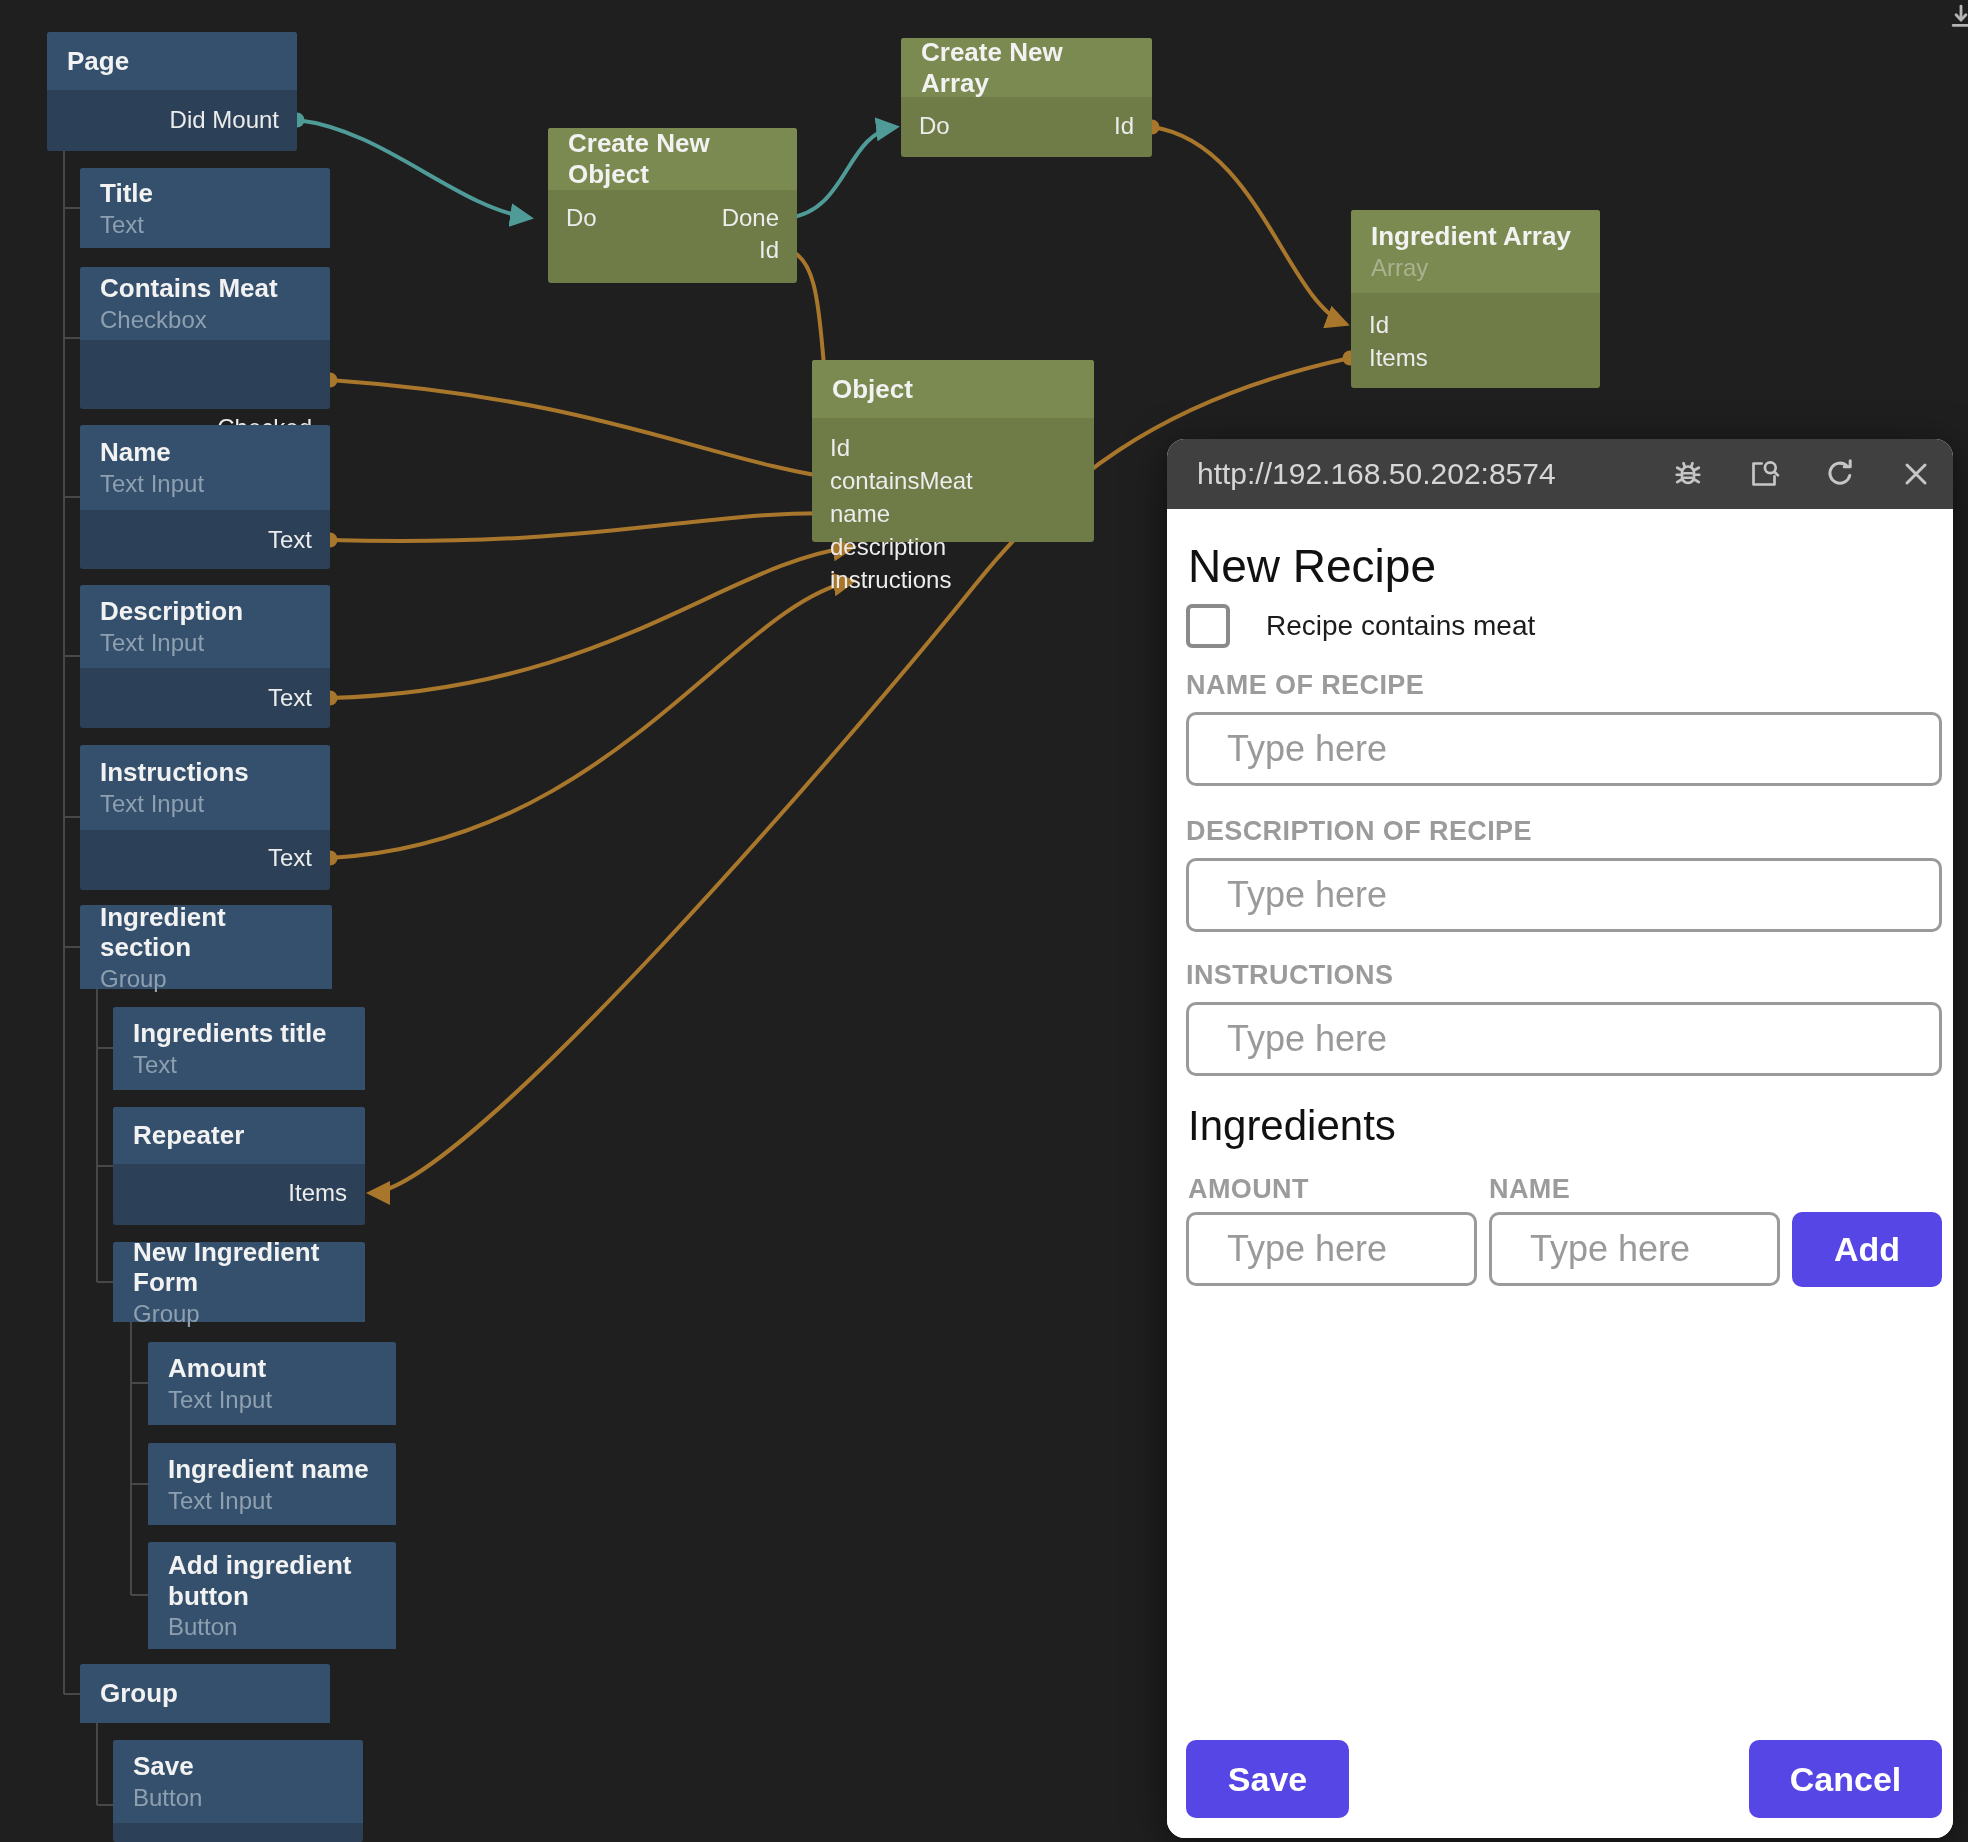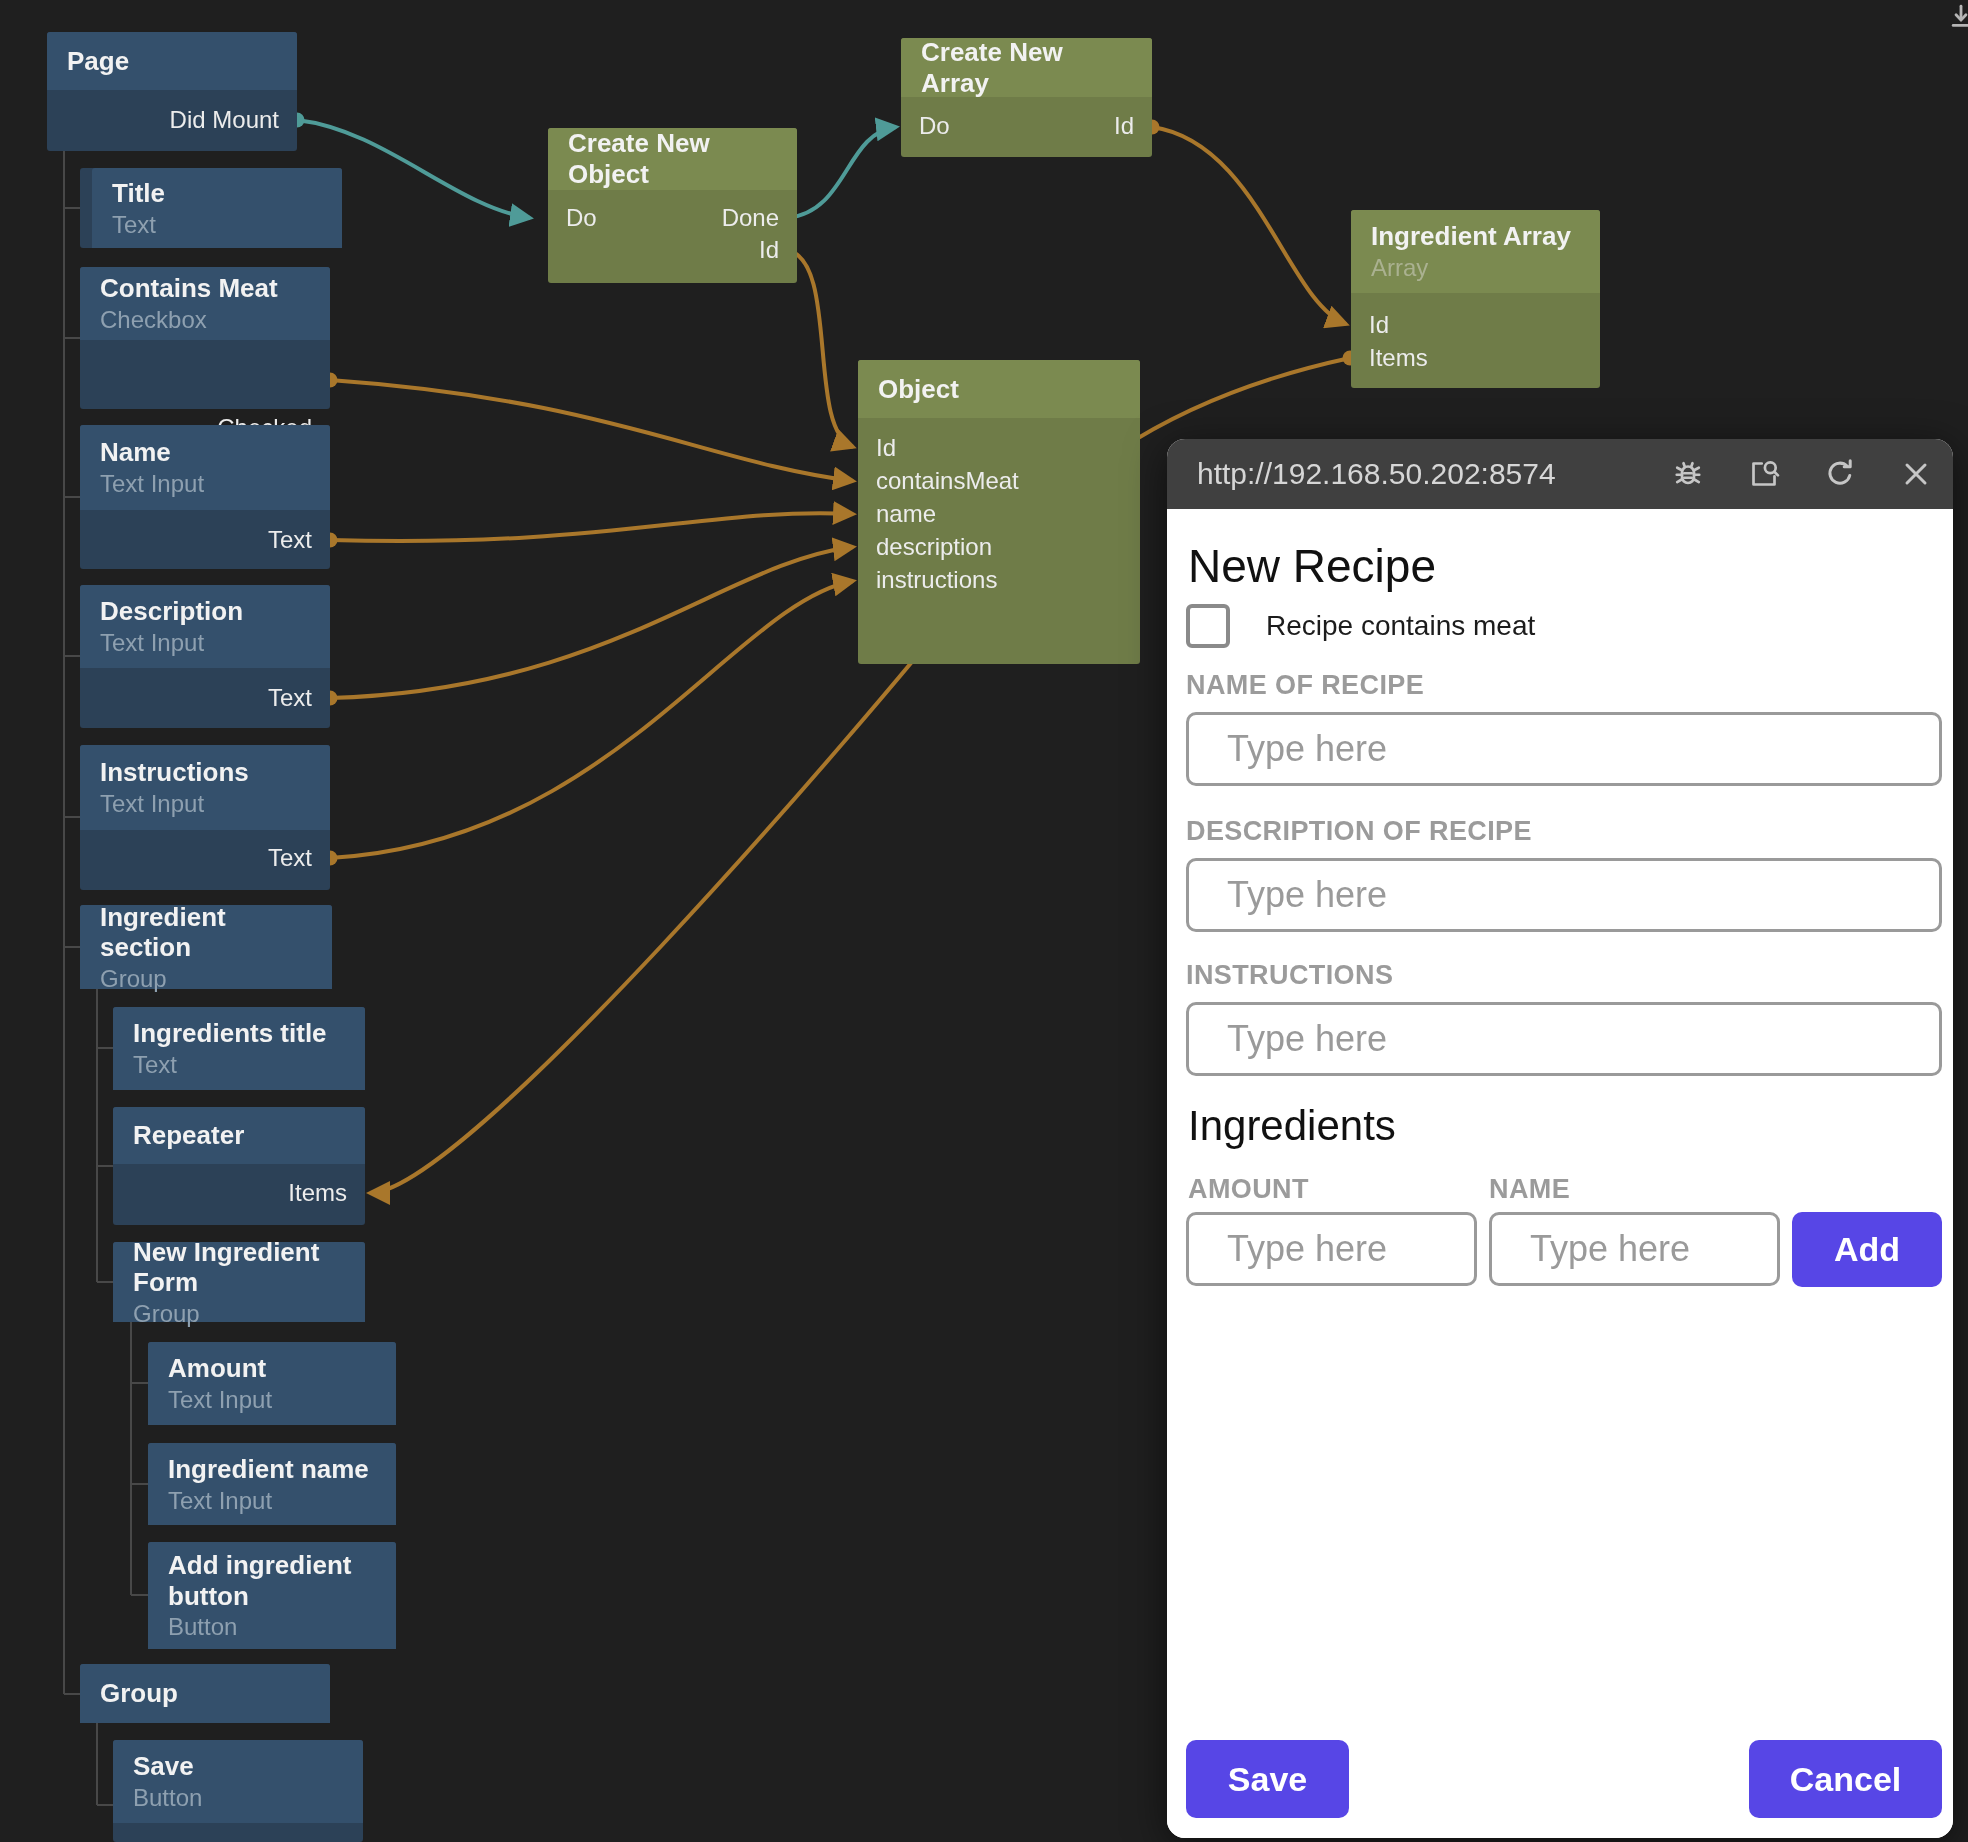--- a/index.html
+++ b/index.html
@@ -120,21 +120,21 @@
 <div id="node-layer">
     <div class="gnode blue" style="left: 47px; top: 32px; width: 250px; height: 119px;">
       <div class="nhead" style="height: 58px;">
         <div class="ntitle">Page</div>
       </div>
       <div class="nrow" style="top: 73px;">
         <span style="flex: 1 1 0%;"></span>
         <span class="pl">Did Mount</span>
       </div>
     </div>
-    <div class="gnode blue" style="left: 80px; top: 168px; width: 250px; height: 80px; padding-left: 12px;">
+    <div class="gnode blue" style="left: 80px; top: 168px; width: 250px; height: 80px;">
       <div class="nhead" style="height: 80px;">
         <div class="ntitle">Title</div>
         <div class="nsub">Text</div>
       </div>
     </div>
     <div class="gnode blue" style="left: 80px; top: 267px; width: 250px; height: 142px;">
       <div class="nhead" style="height: 73px;">
         <div class="ntitle">Contains Meat</div>
         <div class="nsub">Checkbox</div>
       </div>
@@ -260,21 +260,21 @@
       </div>
       <div class="nrow" style="top: 100px;">
         <span class="pl">Id</span>
         <span style="flex: 1 1 0%;"></span>
       </div>
       <div class="nrow" style="top: 133px;">
         <span class="pl">Items</span>
         <span style="flex: 1 1 0%;"></span>
       </div>
     </div>
-    <div class="gnode green" style="left: 858px; top: 360px; width: 282px; height: 304px;">
+    <div class="gnode green" style="left: 812px; top: 360px; width: 282px; height: 182px;">
       <div class="nhead" style="height: 58px;">
         <div class="ntitle">Object</div>
       </div>
       <div class="nrow" style="top: 73px;">
         <span class="pl">Id</span>
         <span style="flex: 1 1 0%;"></span>
       </div>
       <div class="nrow" style="top: 106px;">
         <span class="pl">containsMeat</span>
         <span style="flex: 1 1 0%;"></span>

